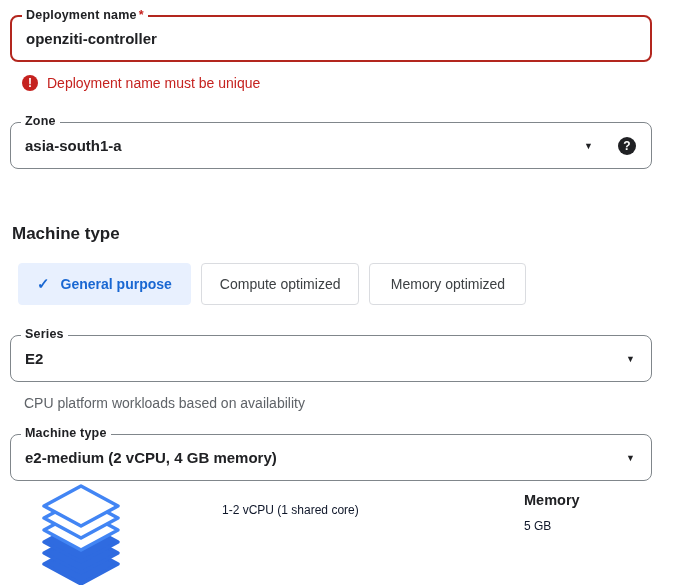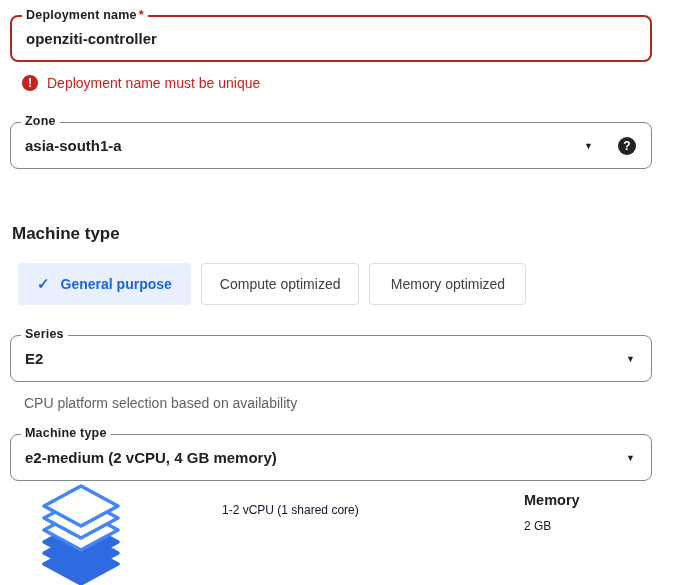--- a/index.html
+++ b/index.html
@@ -189,21 +189,21 @@
     </div>
   </div>
 
 
   <div class="mfield field-series">
     <span class="mlabel">Series</span>
     <div class="mvalue">E2</div>
     <span class="dd-arrow right-std">▼</span>
   </div>
 
-  <div class="field-helper">CPU platform selection based on availability</div>
+  <div class="field-helper">CPU platform workloads based on availability</div>
 
   <div class="mfield field-machine">
     <span class="mlabel">Machine type</span>
     <div class="mvalue">e2-medium (2 vCPU, 4 GB memory)</div>
     <span class="dd-arrow right-std">▼</span>
   </div>
 
   <div class="summary">
     <div class="stack-icon-wrap">
       <svg width="86" height="105" viewBox="0 0 86 105" xmlns="http://www.w3.org/2000/svg">
@@ -219,17 +219,17 @@
           <path d="M43,15 L80,35 L43,55 L6,35 Z"></path>
           <path d="M43,3 L80,23 L43,43 L6,23 Z"></path>
         </g>
       </svg>
     </div>
     <div class="summary-col col-vcpu">
       <div class="summary-value">1-2 vCPU (1 shared core)</div>
     </div>
     <div class="summary-col col-memory">
       <div class="summary-header">Memory</div>
-      <div class="summary-value">2 GB</div>
+      <div class="summary-value">5 GB</div>
     </div>
   </div>
 
 </div>
 
 </body></html>

